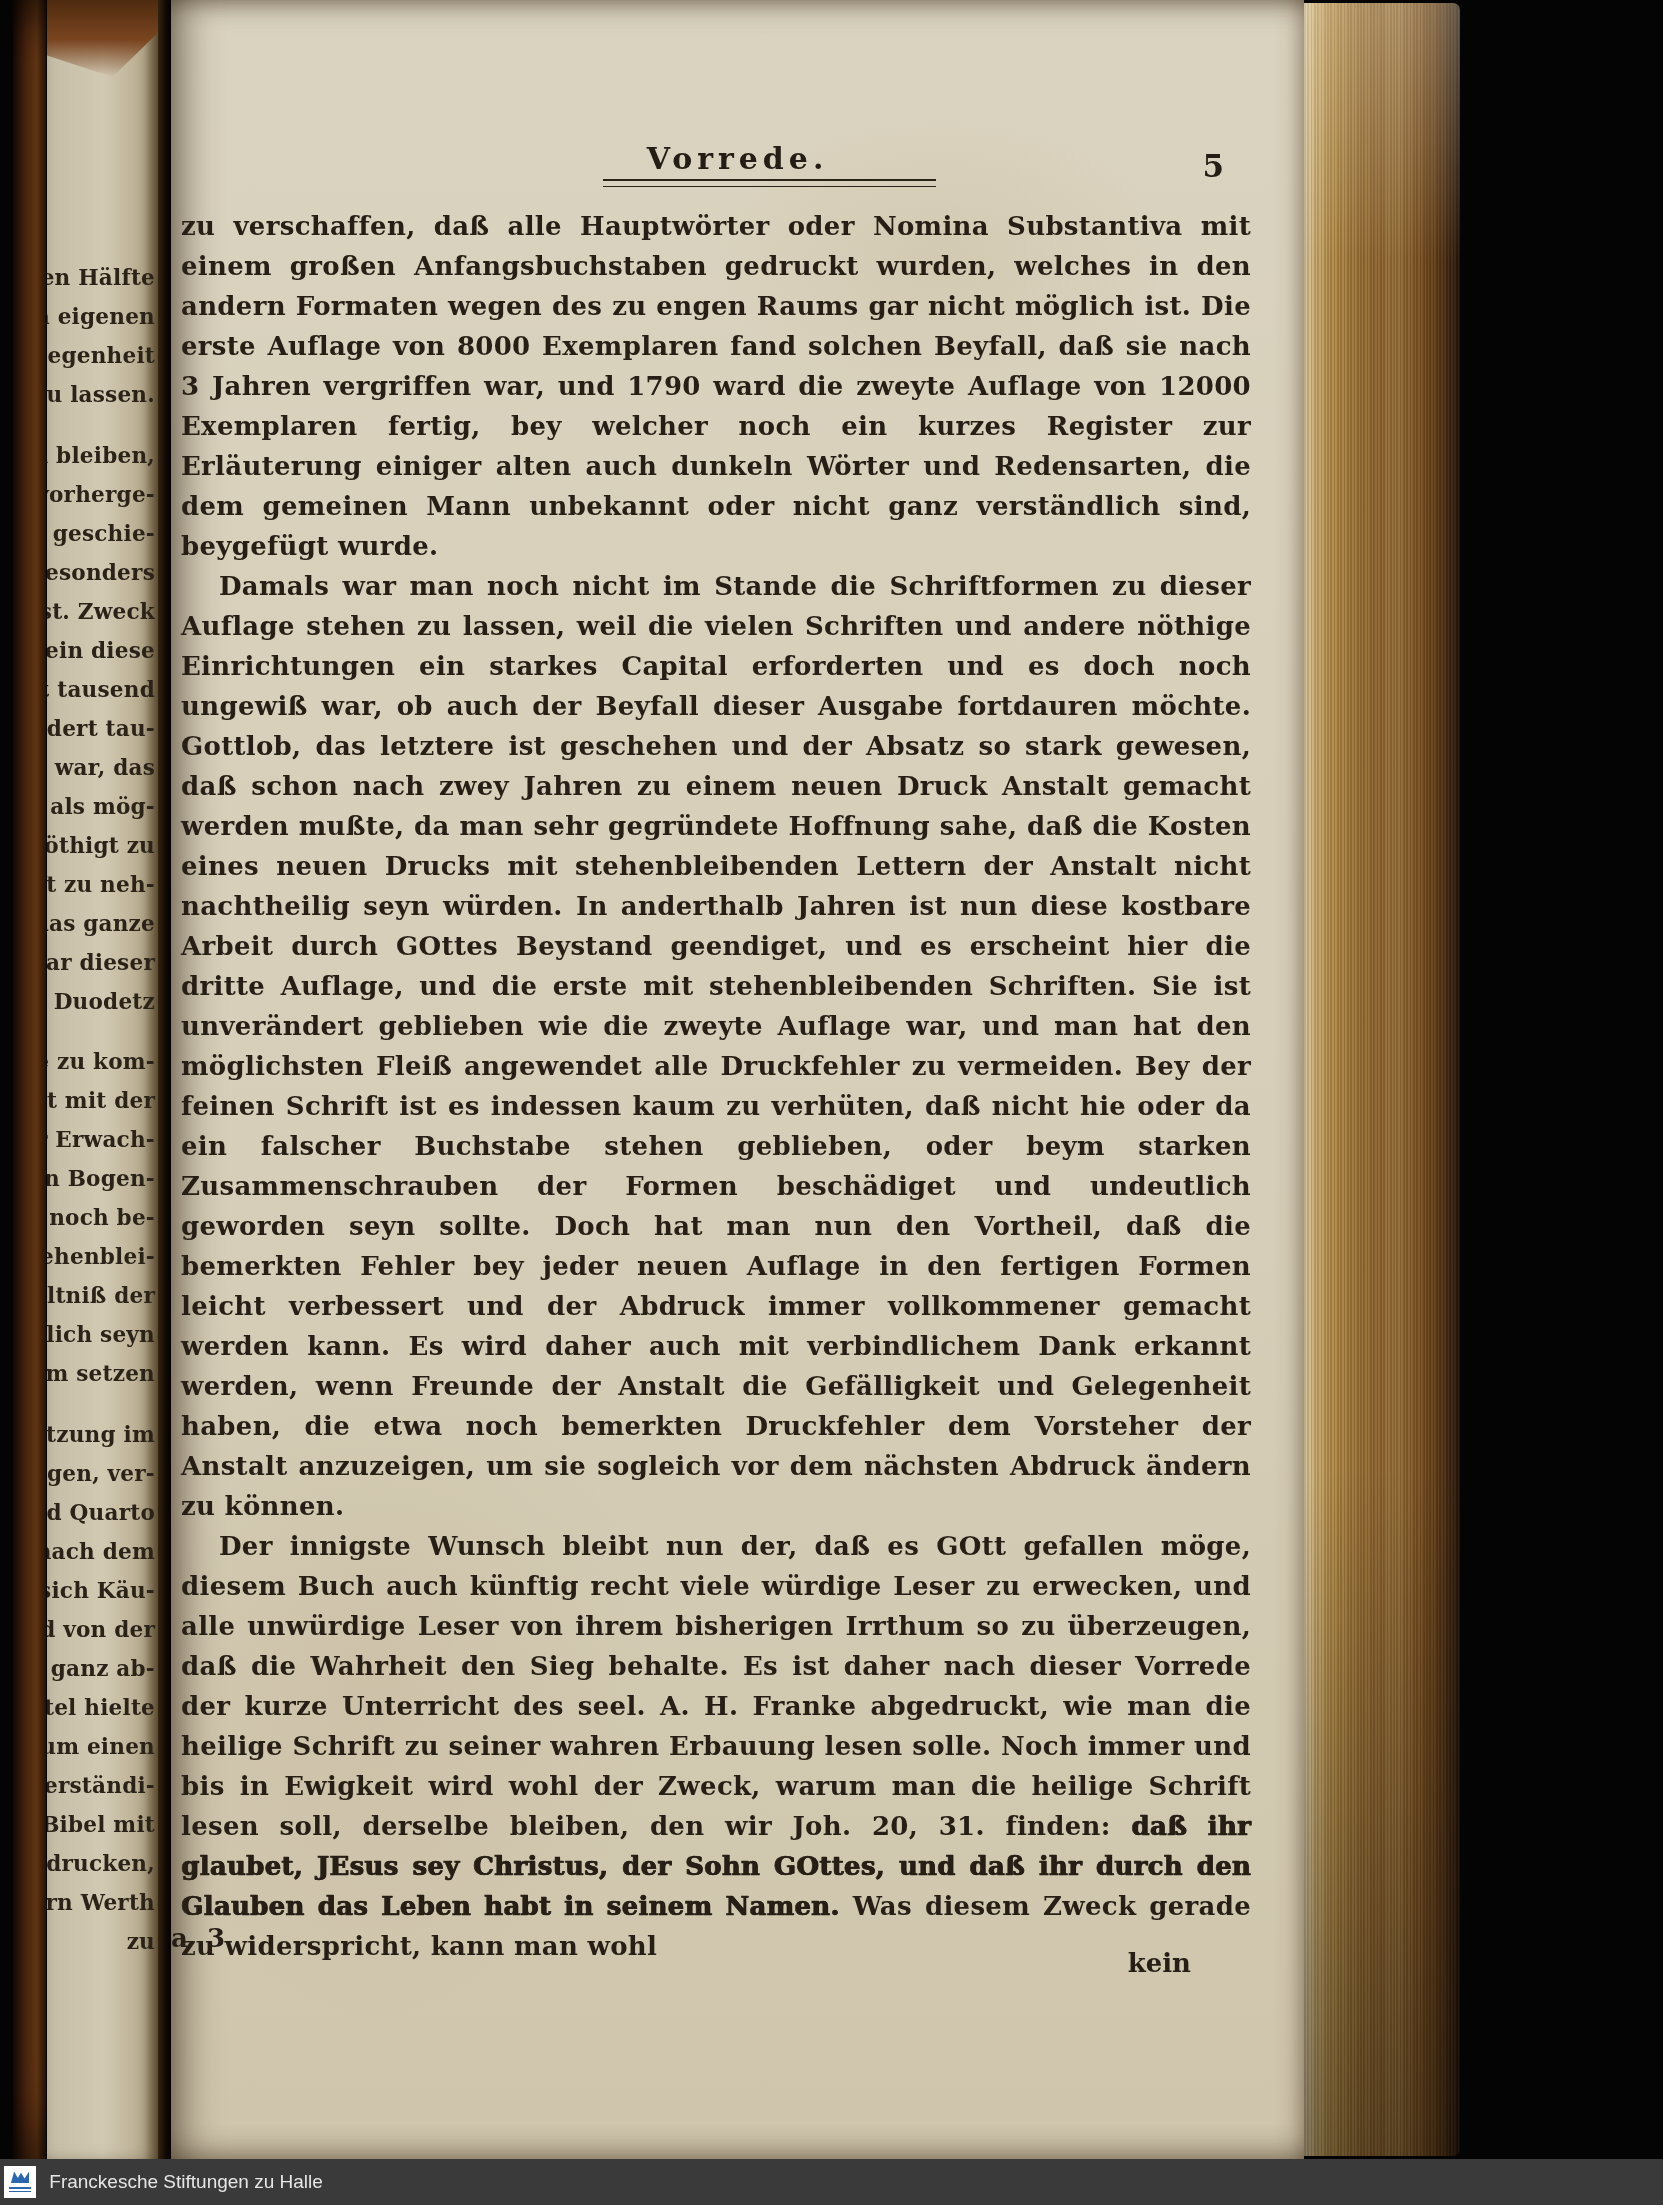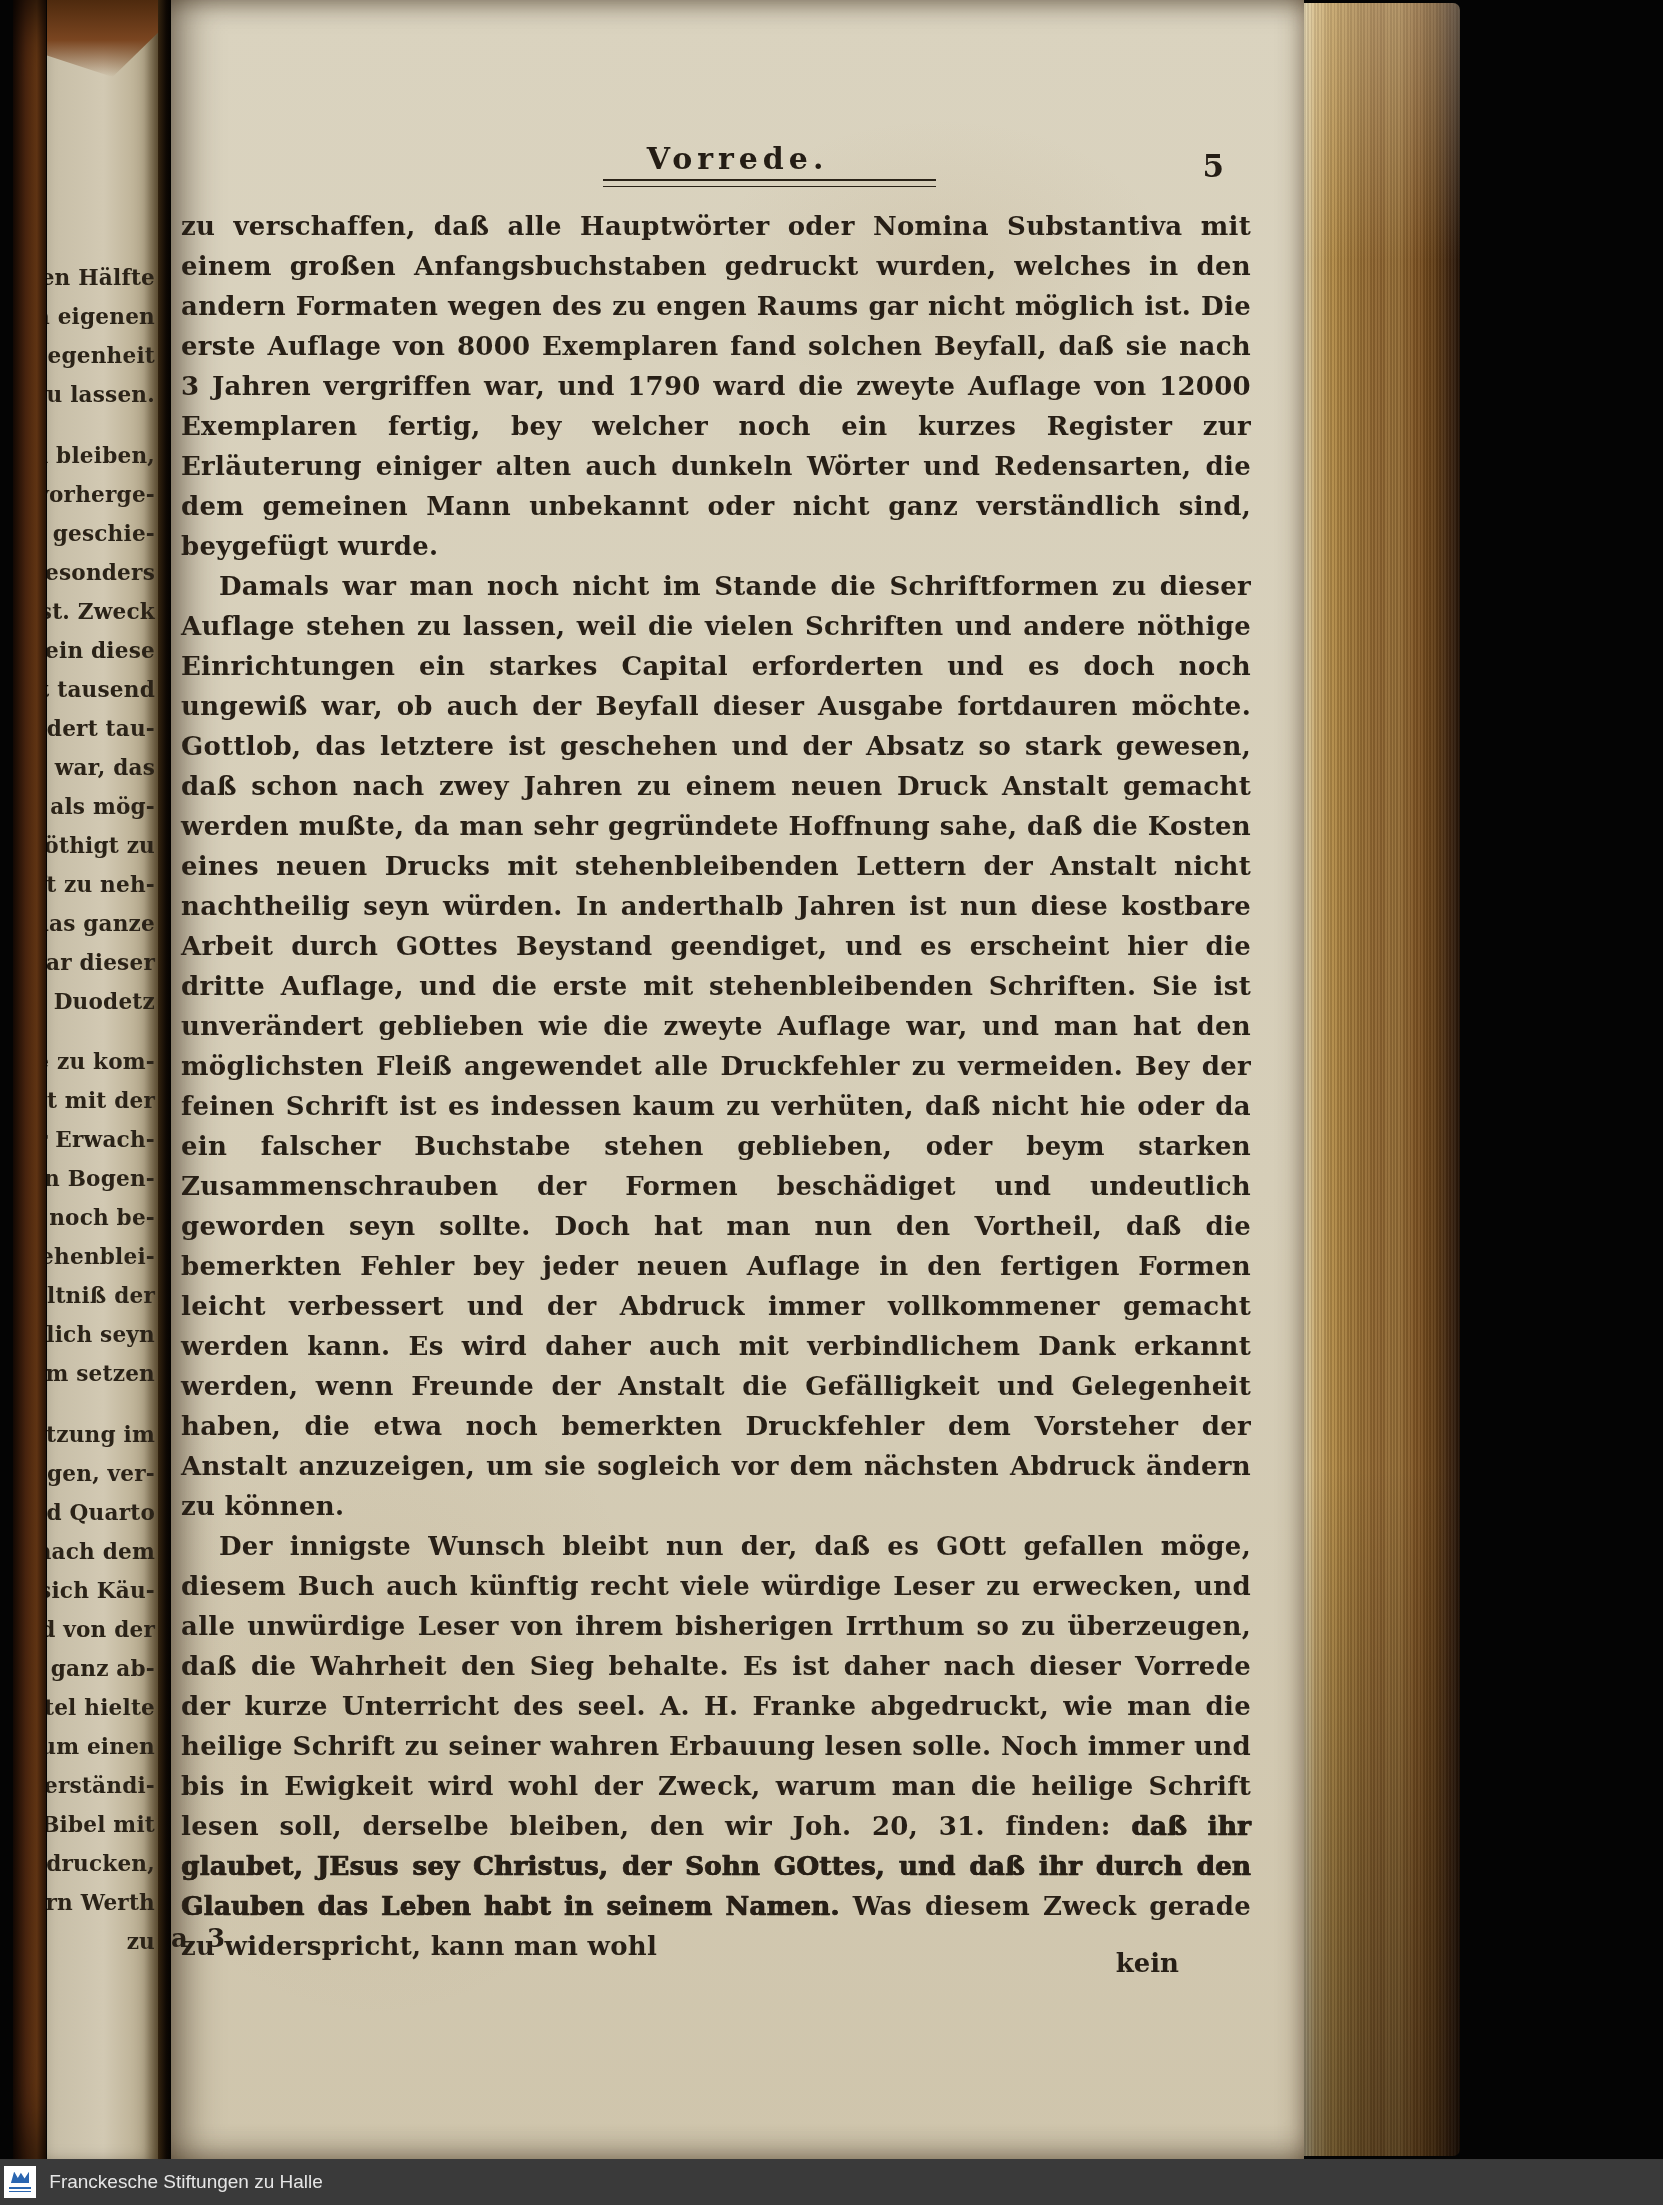--- a/index.html
+++ b/index.html
@@ -45,21 +45,21 @@
 
   .body-text{position:absolute;left:10px;top:206px;width:1070px;
              font-size:26px;line-height:40px;font-weight:700;color:#271f16;
              text-align:justify;letter-spacing:0.3px;}
   .body-text p{margin:0;}
   .para.indent{text-indent:38px;}
   .strong{-webkit-text-stroke:0.6px currentColor;text-shadow:0.7px 0 0 currentColor;}
 
   .signature{position:absolute;top:1923px;left:0;width:100%;text-align:left;
              font-size:26px;font-weight:700;color:#271f16;letter-spacing:5px;}
-  .catchword{position:absolute;top:1948px;right:125px;font-size:26px;font-weight:700;color:#271f16;}
+  .catchword{position:absolute;top:1948px;right:113px;font-size:26px;font-weight:700;color:#271f16;}
 
   
   .fore-edge{position:absolute;left:1304px;top:3.3px;width:156px;height:2153px;border-radius:0 6.7px 6.7px 0;
              background:
                linear-gradient(180deg,rgba(255,246,222,.28),rgba(255,255,255,0) 12%,rgba(0,0,0,0) 68%,rgba(0,0,0,.38)),
                repeating-linear-gradient(90deg,rgba(60,35,10,.16) 0 1.7px,rgba(255,230,180,.07) 1.7px 3.3px),
                linear-gradient(90deg,#d6c9a4 0%,#c8ab72 7%,#b08a48 18%,#9a7338 32%,#8a6230 48%,#95703a 58%,#7b5224 72%,#5c3a16 84%,#3a2210 93%,#1c0f07 100%);}
 
   
   .footer-bar{position:absolute;left:0;bottom:0;width:100%;height:46px;background:#3a3a3a;

